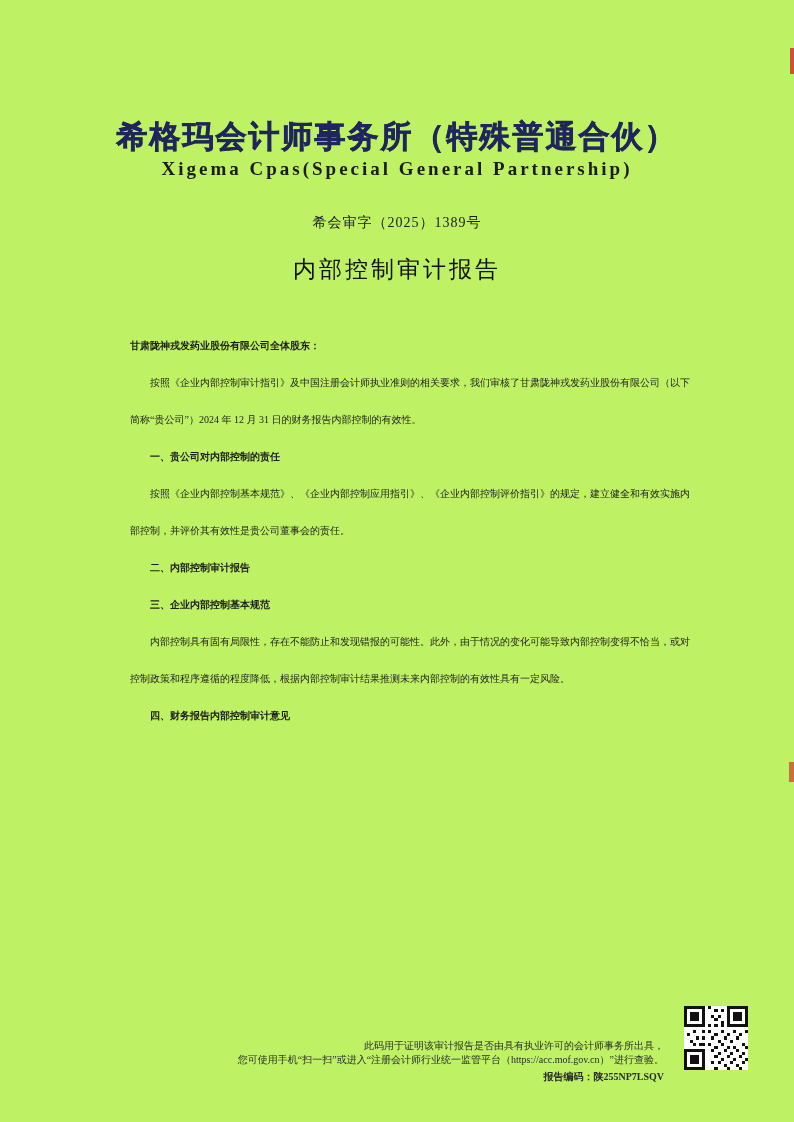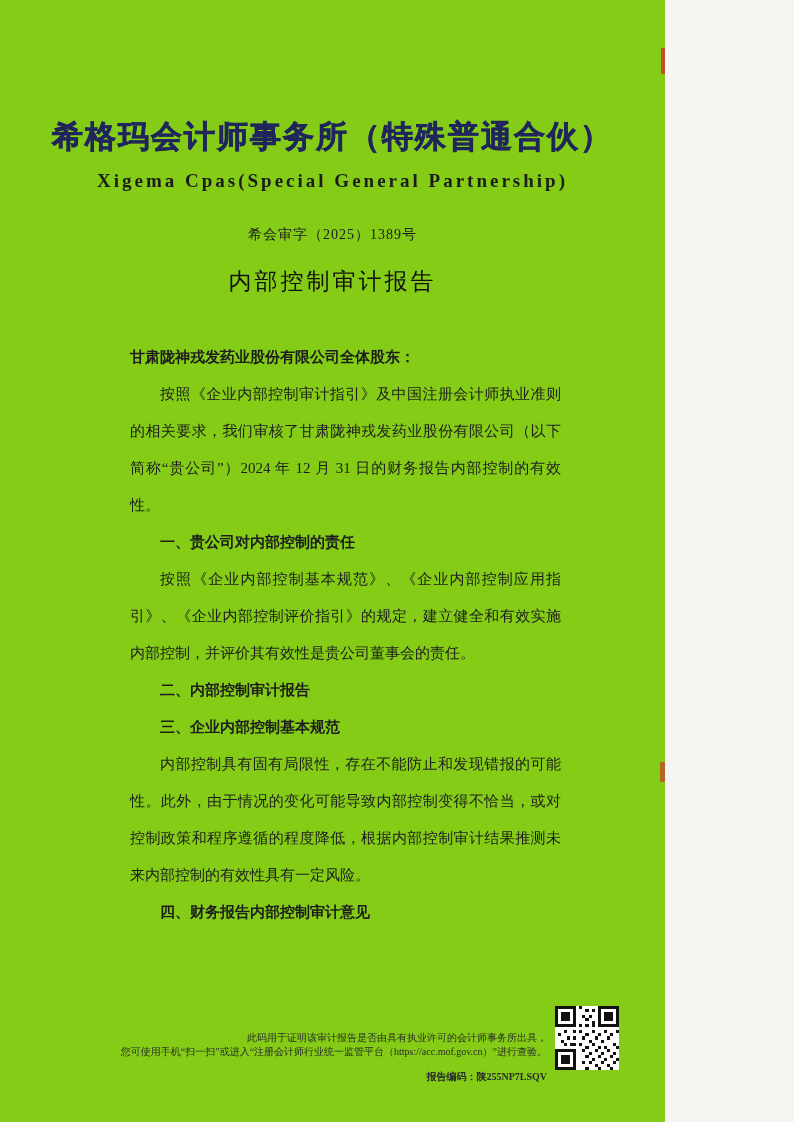--- a/index.html
+++ b/index.html
@@ -3,23 +3,23 @@
 <meta charset="utf-8">
 <style>
   * { margin: 0; padding: 0; box-sizing: border-box; }
   html, body { width: 794px; height: 1122px; }
   body {
     font-family: "Liberation Serif", "DejaVu Serif", serif;
     background: #f6f5f2;
   }
   .page {
     position: relative;
-    width: 665px;
+    width: 794px;
     height: 1122px;
-    background: #84cc16;
+    background: #bef264;
     overflow: hidden;
     color: #222;
   }
   
   .artifact {
     position: absolute;
     background: #c93a2e;
     opacity: 0.85;
   }
   .artifact-1 { right: 0; top: 48px; width: 4px; height: 26px; }
@@ -28,21 +28,21 @@
   .letterhead { padding-top: 116px; text-align: center; }
   .firm-cn {
     font-family: "DejaVu Serif", serif;
     font-size: 31px;
     font-weight: 900;
     letter-spacing: 2px;
     color: #20265c;
     -webkit-text-stroke: 0.6px #20265c;
   }
   .firm-en {
-    margin-top: 12px;
+    margin-top: 0;
     font-size: 19px;
     font-weight: 600;
     letter-spacing: 3px;
     color: #1c1c1c;
   }
   .doc-number {
     margin-top: 34px;
     text-align: center;
     font-size: 14px;
     color: #1c1c1c;
@@ -52,46 +52,46 @@
     margin-top: 22px;
     text-align: center;
     font-size: 23px;
     font-weight: 400;
     letter-spacing: 3px;
     color: #111;
   }
   .report-body {
     margin-top: 42px;
     padding: 0 104px 0 130px;
-    font-size: 15px;
+    font-size: 10px;
     line-height: 37px;
     color: #1d1d1d;
     text-align: justify;
   }
   .report-body p { margin: 0; }
   .salutation { font-weight: 700; }
   .indent { text-indent: 2em; }
   .heading { font-weight: 700; text-indent: 2em; }
 
   .verify-footer {
     position: absolute;
     right: 46px;
     bottom: 38px;
     display: flex;
     align-items: flex-end;
-    gap: 8px;
+    gap: 20px;
   }
   .verify-text {
     text-align: right;
     font-size: 10px;
     line-height: 14px;
     color: #2a2a2a;
     max-width: 430px;
   }
-  .report-code { margin-top: 11px; font-weight: 600; }
+  .report-code { margin-top: 3px; font-weight: 600; }
   .qr { width: 64px; height: 64px; margin-bottom: 14px; background: #fff; }
 </style>
 </head>
 <body>
 
 <div class="page">
 
   <div class="artifact artifact-1"></div>
   <div class="artifact artifact-2"></div>
 

